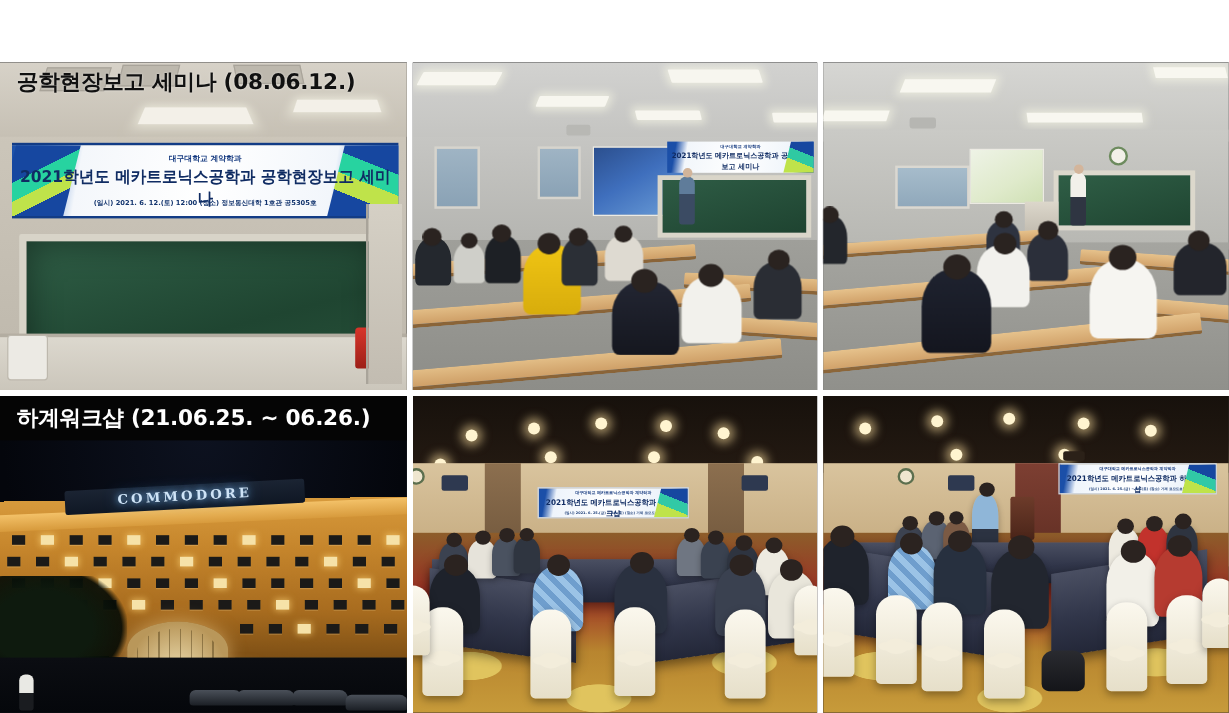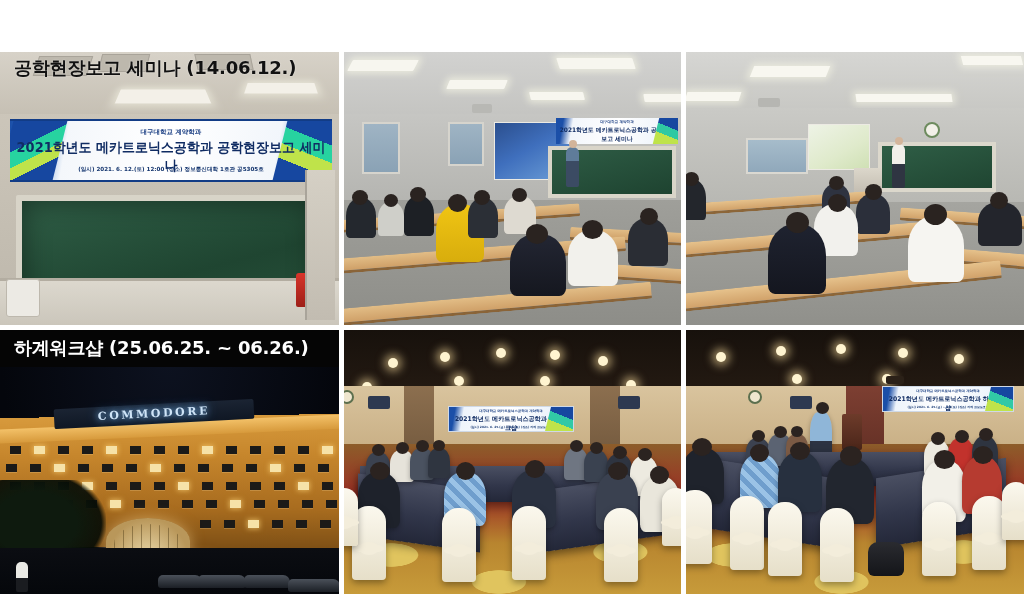--- a/index.html
+++ b/index.html
@@ -300,21 +300,21 @@
         </div>
 
         <div class="board"></div>
         <div class="tray"></div>
         <div class="baseb"></div>
         <div class="floor"></div>
         <div class="ext"></div>
         <div class="bin"></div>
         <div class="door"></div>
       </div>
-      <div class="caption dark-on-light">공학현장보고 세미나 (14.06.12.)</div>
+      <div class="caption dark-on-light">공학현장보고 세미나 (08.06.12.)</div>
     </div>
 
     <div class="cell r1 c2">
       <div class="photo p2">
         <div class="ceil"></div>
         <div class="tube t1"></div>
         <div class="tube t2"></div>
         <div class="tube t3"></div>
         <div class="tube t4"></div>
         <div class="tube t5"></div>
@@ -490,21 +490,21 @@
         <div class="entrance"></div>
         <div class="canopy"></div>
         <div class="tree"></div>
         <div class="ground"></div>
         <div class="car" style="left:158px; width:44px;"></div>
         <div class="car" style="left:198px; width:48px;"></div>
         <div class="car" style="left:244px; width:46px;"></div>
         <div class="car" style="left:288px; width:52px; bottom:2px;"></div>
         <div class="person"></div>
       </div>
-      <div class="caption light-on-dark">하계워크샵 (25.06.25. ~ 06.26.)</div>
+      <div class="caption light-on-dark">하계워크샵 (21.06.25. ~ 06.26.)</div>
     </div>
 
     <div class="cell r2 c2">
       <div class="photo bq">
         <div class="ceil"></div>
         <div class="dlight" style="left:44px;  top:28px;"></div>
         <div class="dlight" style="left:96px;  top:22px;"></div>
         <div class="dlight" style="left:152px; top:18px;"></div>
         <div class="dlight" style="left:206px; top:20px;"></div>
         <div class="dlight" style="left:254px; top:26px;"></div>

